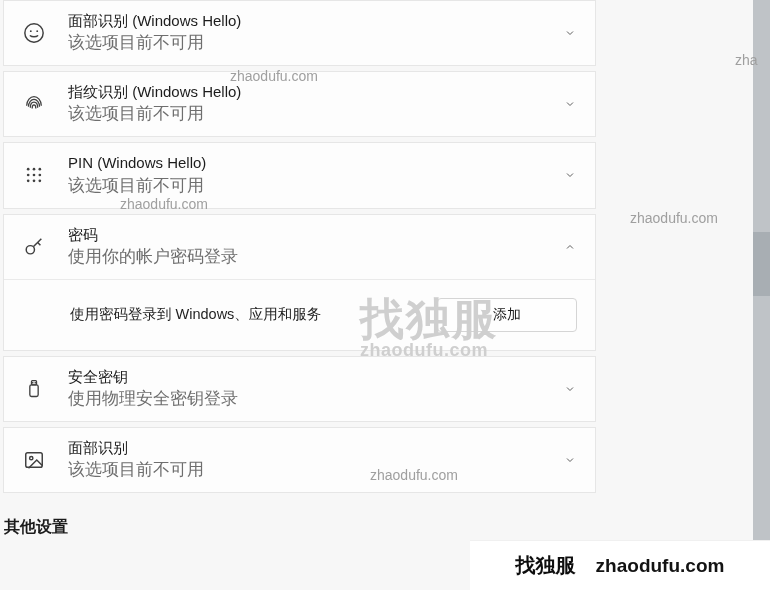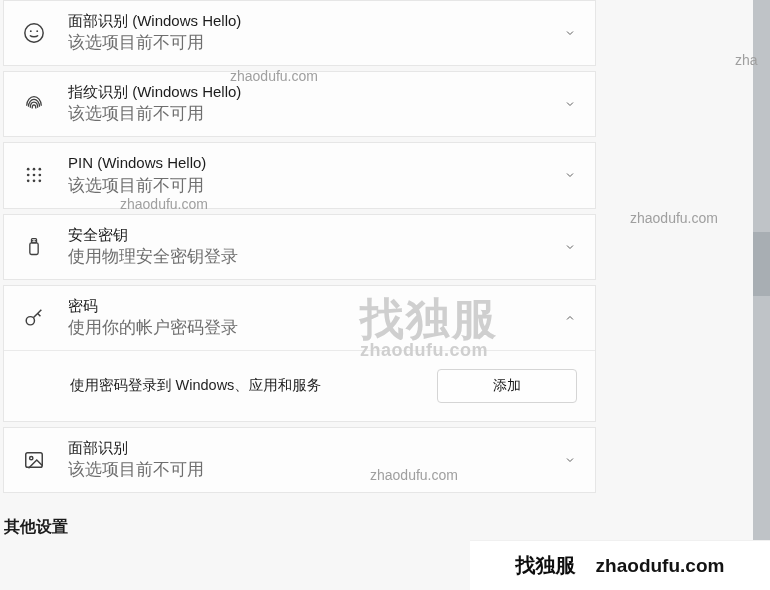--- a/index.html
+++ b/index.html
@@ -197,61 +197,61 @@
         <svg width="12" height="12" viewBox="0 0 24 24" fill="none" stroke="currentColor" stroke-width="2">
             <path d="M6 9l6 6 6-6"></path>
           </svg>
       </div>
     </div>
   </div>
 
   <div class="option-card">
     <div class="option-header">
       <div class="option-icon">
+        <svg width="22" height="22" viewBox="0 0 24 24" fill="none" stroke="currentColor" stroke-width="1.6">
+          <circle cx="8" cy="15" r="4.5"></circle>
+          <path d="M11.5 11.5L20 3"></path>
+          <path d="M16 7l3 3"></path>
+        </svg>
+      </div>
+      <div class="option-text">
+        <div class="option-title">密码</div>
+        <div class="option-subtitle">使用你的帐户密码登录</div>
+      </div>
+      <div class="chevron">
+        <svg width="12" height="12" viewBox="0 0 24 24" fill="none" stroke="currentColor" stroke-width="2">
+            <path d="M6 15l6-6 6 6"></path>
+          </svg>
+      </div>
+    </div>
+    <div class="expanded-body">
+      <div class="expanded-text">使用密码登录到 Windows、应用和服务</div>
+      <button class="add-btn">添加</button>
+    </div>
+  </div>
+
+  <div class="option-card">
+    <div class="option-header">
+      <div class="option-icon">
         <svg width="20" height="22" viewBox="0 0 24 24" fill="none" stroke="currentColor" stroke-width="1.6">
           <rect x="9" y="2" width="6" height="5" rx="1"></rect>
           <rect x="7" y="7" width="10" height="14" rx="2"></rect>
           <line x1="10.5" y1="3.5" x2="10.5" y2="5.5"></line>
           <line x1="13.5" y1="3.5" x2="13.5" y2="5.5"></line>
         </svg>
       </div>
       <div class="option-text">
         <div class="option-title">安全密钥</div>
         <div class="option-subtitle">使用物理安全密钥登录</div>
       </div>
       <div class="chevron">
         <svg width="12" height="12" viewBox="0 0 24 24" fill="none" stroke="currentColor" stroke-width="2">
             <path d="M6 9l6 6 6-6"></path>
           </svg>
       </div>
-    </div>
-  </div>
-
-  <div class="option-card">
-    <div class="option-header">
-      <div class="option-icon">
-        <svg width="22" height="22" viewBox="0 0 24 24" fill="none" stroke="currentColor" stroke-width="1.6">
-          <circle cx="8" cy="15" r="4.5"></circle>
-          <path d="M11.5 11.5L20 3"></path>
-          <path d="M16 7l3 3"></path>
-        </svg>
-      </div>
-      <div class="option-text">
-        <div class="option-title">密码</div>
-        <div class="option-subtitle">使用你的帐户密码登录</div>
-      </div>
-      <div class="chevron">
-        <svg width="12" height="12" viewBox="0 0 24 24" fill="none" stroke="currentColor" stroke-width="2">
-            <path d="M6 15l6-6 6 6"></path>
-          </svg>
-      </div>
-    </div>
-    <div class="expanded-body">
-      <div class="expanded-text">使用密码登录到 Windows、应用和服务</div>
-      <button class="add-btn">添加</button>
     </div>
   </div>
 
   <div class="option-card">
     <div class="option-header">
       <div class="option-icon">
         <svg width="22" height="22" viewBox="0 0 24 24" fill="none" stroke="currentColor" stroke-width="1.6">
           <rect x="3" y="4" width="18" height="16" rx="2"></rect>
           <circle cx="9" cy="10" r="1.8"></circle>
           <path d="M21 18l-6-6-9 9"></path>

